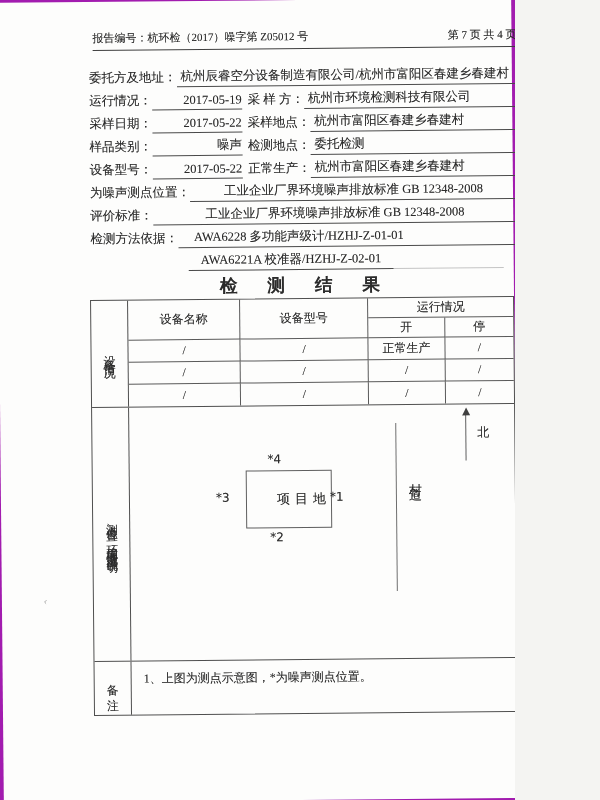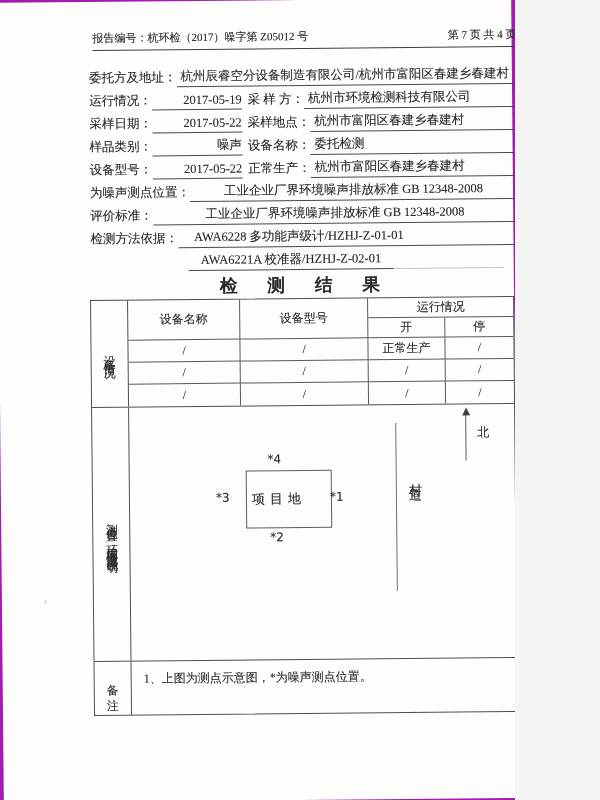--- a/index.html
+++ b/index.html
@@ -49,21 +49,21 @@
   .c-status { grid-row:1; grid-column:3/5; }
   .c-on { grid-row:2; grid-column:3; }
   .c-off { grid-row:2; grid-column:4; }
 
   .diagram { flex:1; position:relative; font-size:12px; }
   .north-line { position:absolute; left:336px; top:10px; width:1.4px; height:46px; background:#5f5f5f; }
   .north-line::before { content:""; position:absolute; left:-3.3px; top:-7px; border-left:4px solid transparent; border-right:4px solid transparent; border-bottom:8px solid #3f3f3f; }
   .north-label { position:absolute; left:348px; top:20px; font-size:12px; }
   .road-line { position:absolute; left:266px; top:18px; width:1.2px; height:168px; background:#6f6f6f; }
   .road-label { position:absolute; left:276px; top:68px; writing-mode:vertical-lr; text-orientation:upright; font-size:13px; letter-spacing:5px; }
-  .site-rect { position:absolute; left:116px; top:64px; width:86px; height:58px; border:1.2px solid #5f5f5f; display:flex; align-items:center; justify-content:flex-start; font-size:13px; letter-spacing:5px; padding-left:5px; }
+  .site-rect { position:absolute; left:116px; top:64px; width:86px; height:58px; border:1.2px solid #5f5f5f; display:flex; align-items:center; justify-content:flex-end; font-size:13px; letter-spacing:5px; padding-left:5px; }
   .pt { position:absolute; font-size:12px; font-family:"DejaVu Sans", sans-serif; letter-spacing:0; }
   .pt1 { left:200px; top:84px; }
   .pt2 { left:140px; top:124px; }
   .pt3 { left:86px; top:84px; }
   .pt4 { left:138px; top:46px; }
 
   .remark { flex:1; padding:9px 12px; font-size:12px; }
 
   .stamp-hint { position:absolute; left:538px; top:328px; opacity:0.45; }
   .stray-mark { position:absolute; left:42px; top:592px; color:#cfcfcd; font-size:11px; transform:rotate(12deg); }
@@ -101,21 +101,21 @@
         <span class="u v-fix">2017-05-22</span>
         <span class="gap"></span>
         <span class="lab">采样地点：</span>
         <span class="u v-grow">杭州市富阳区春建乡春建村</span>
       </div>
 
       <div class="frow">
         <span class="lab">样品类别：</span>
         <span class="u v-fix">噪声</span>
         <span class="gap"></span>
-        <span class="lab">设备名称：</span>
+        <span class="lab">检测地点：</span>
         <span class="u v-grow">委托检测</span>
       </div>
 
       <div class="frow">
         <span class="lab">设备型号：</span>
         <span class="u v-fix">2017-05-22</span>
         <span class="gap"></span>
         <span class="lab">正常生产：</span>
         <span class="u v-grow">杭州市富阳区春建乡春建村</span>
       </div>

